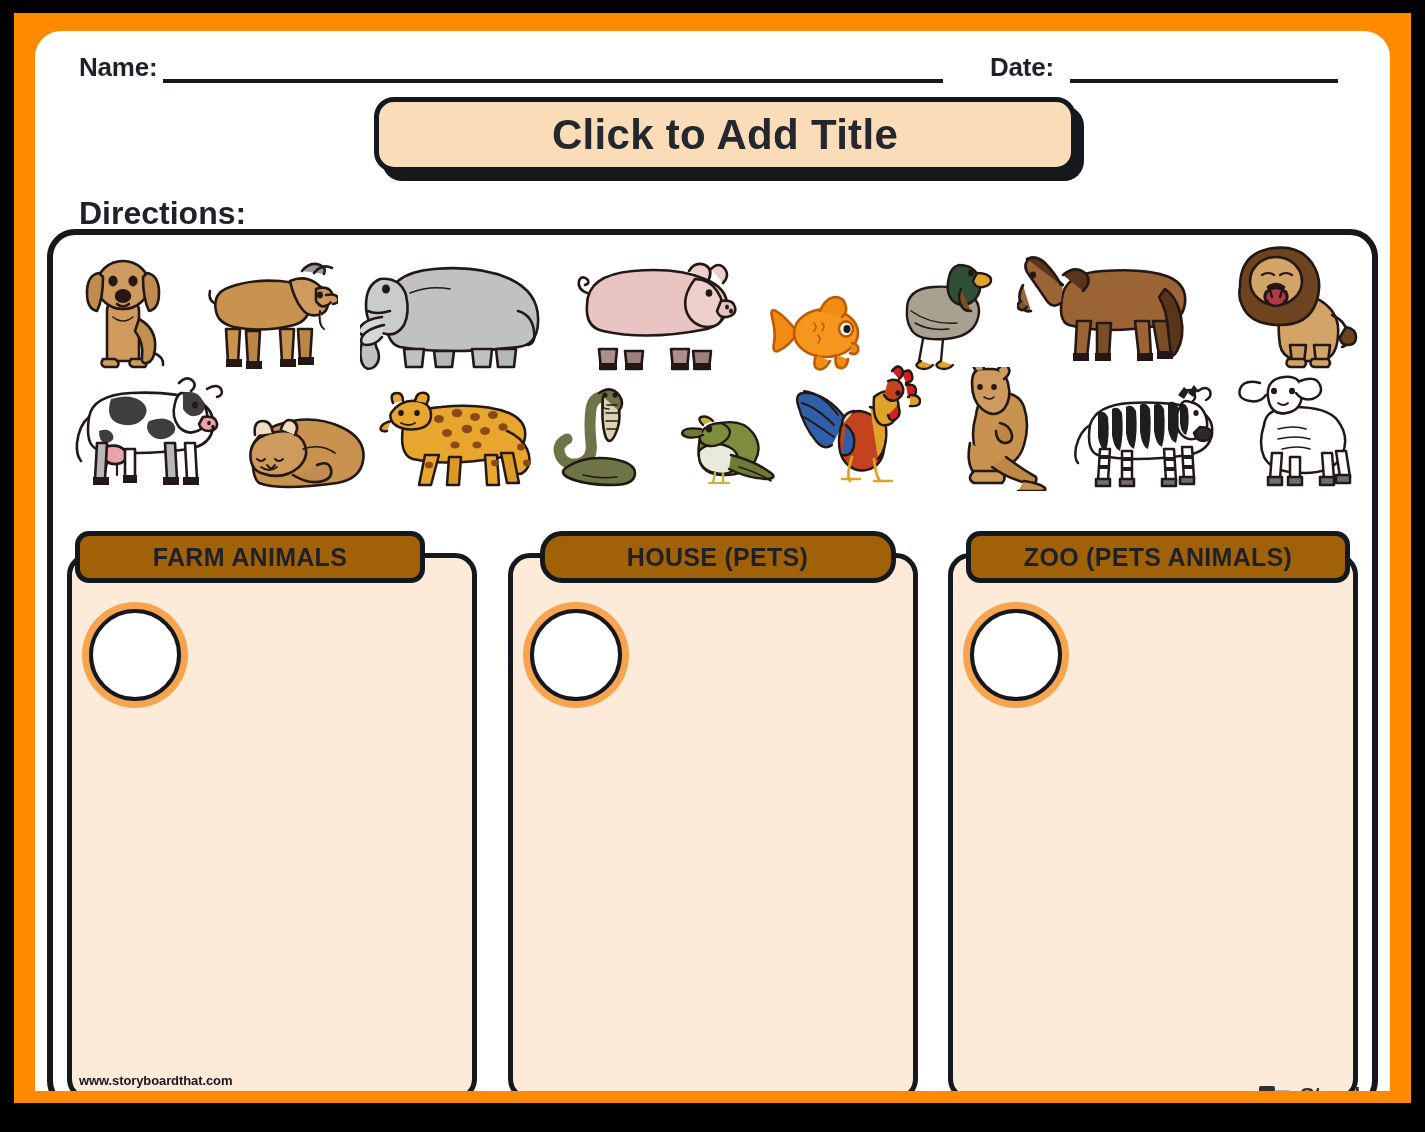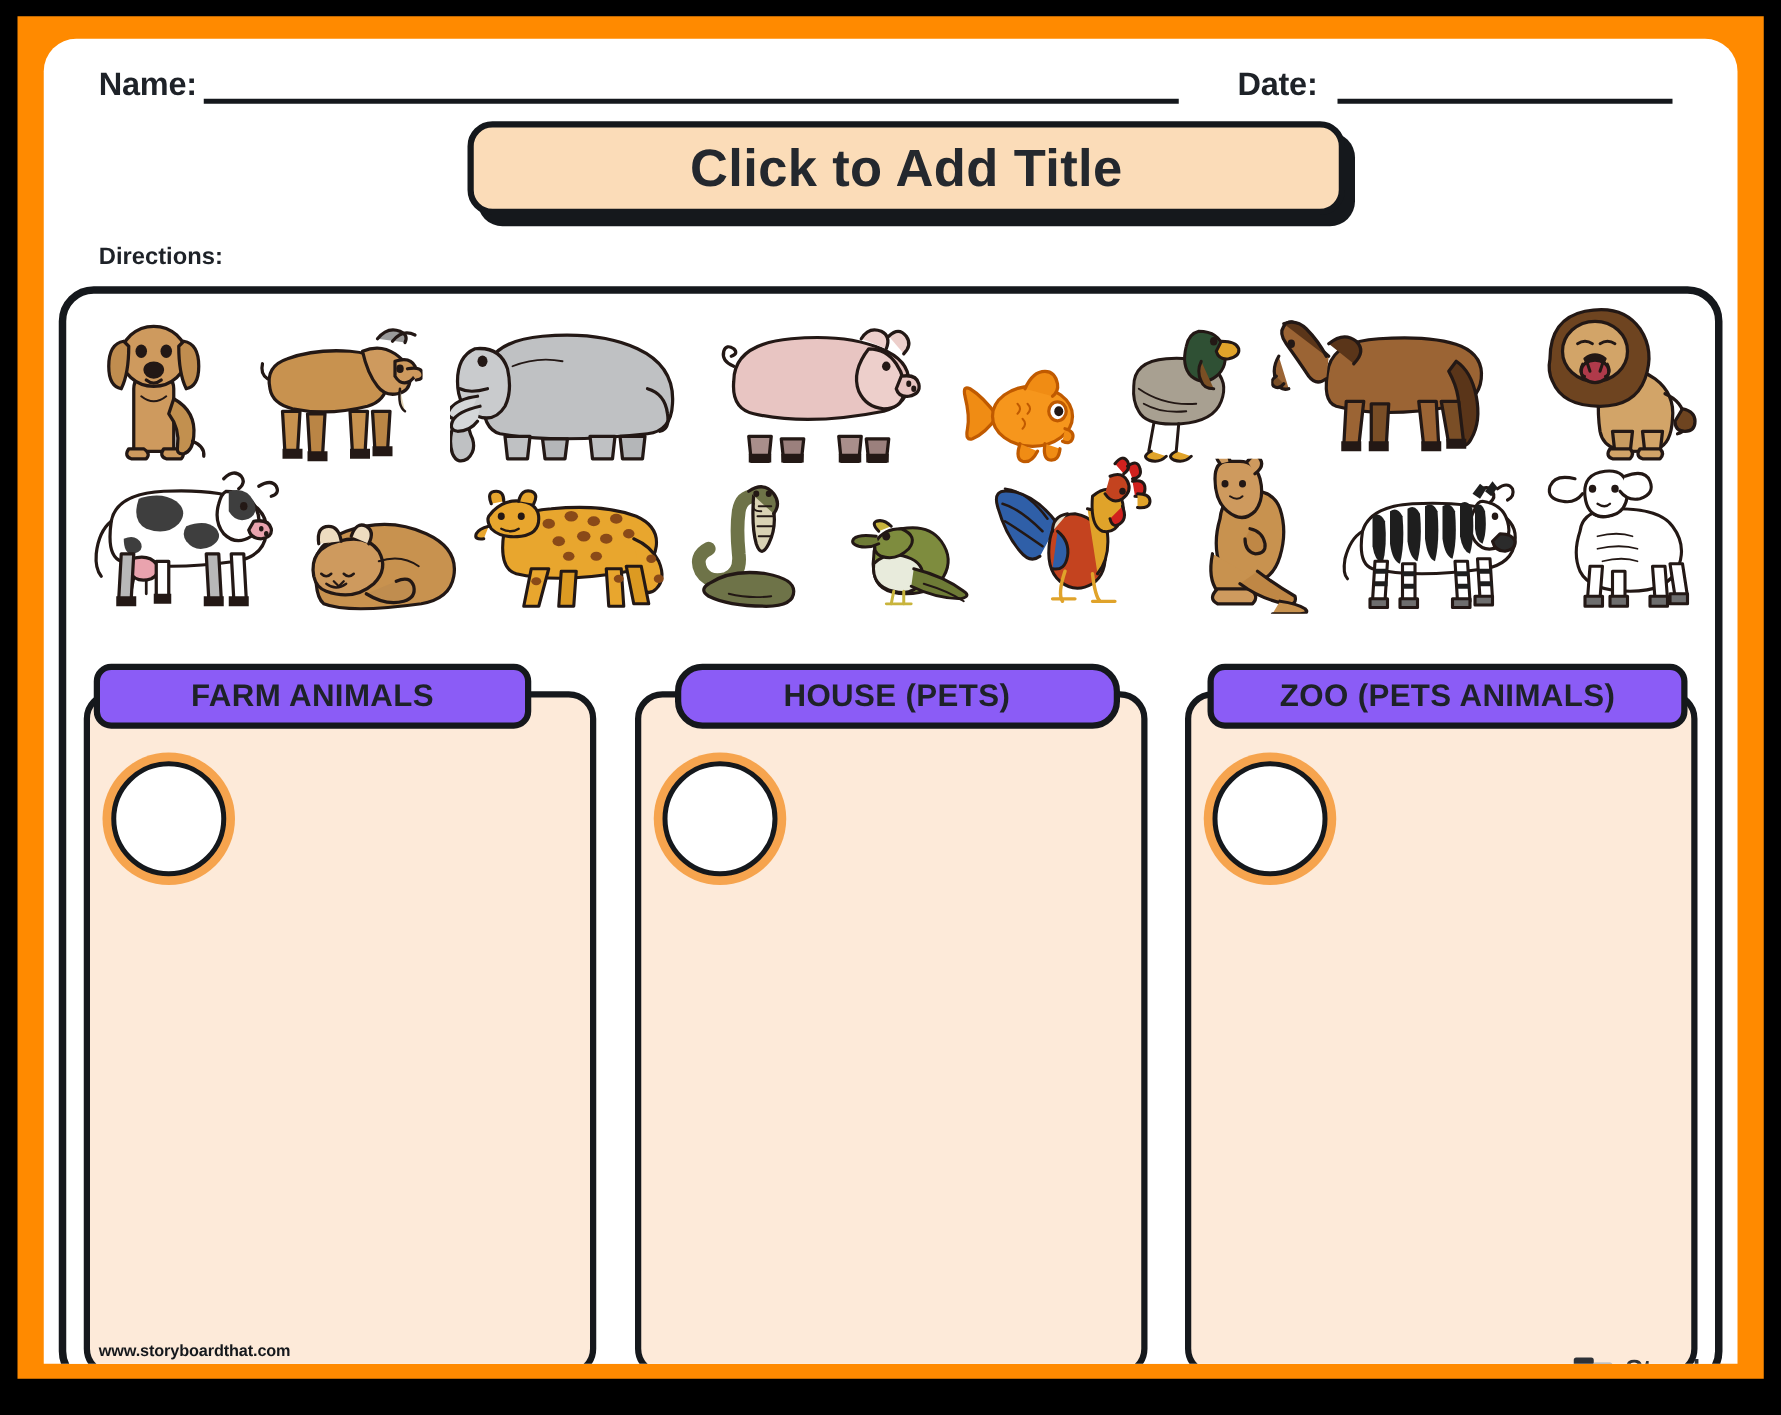--- a/index.html
+++ b/index.html
@@ -99,21 +99,21 @@
     font-weight: 700;
     color: #24282E;
     letter-spacing: 0.3px;
     white-space: nowrap;
   }
 
   
   .directions-label {
     position: absolute;
     left: 44px; top: 164px;
-    font-size: 19px;
+    font-size: 32px;
     font-weight: 700;
     color: #1E2228;
   }
 
   
   .content-panel {
     position: absolute;
     left: 12px; top: 198px;
     width: 1331px;
     height: 880px;
@@ -169,21 +169,21 @@
     border-top: none;
     border-radius: 22px 22px 22px 22px;
   }
   .category-body.trim-top {
     border-top: 5px solid #15181C;
   }
   .category-tab {
     position: absolute;
     top: 0;
     height: 52px;
-    background: #8b5cf6;
+    background: #a16207;
     border: 5px solid #15181C;
     border-radius: 14px;
     display: flex;
     align-items: center;
     justify-content: center;
     z-index: 3;
   }
   .cat-tab-farm  { left: 8px;  width: 350px; }
   .cat-tab-house { left: 32px; width: 356px; border-radius: 22px; }
   .cat-tab-zoo   { left: 18px; width: 384px; }

